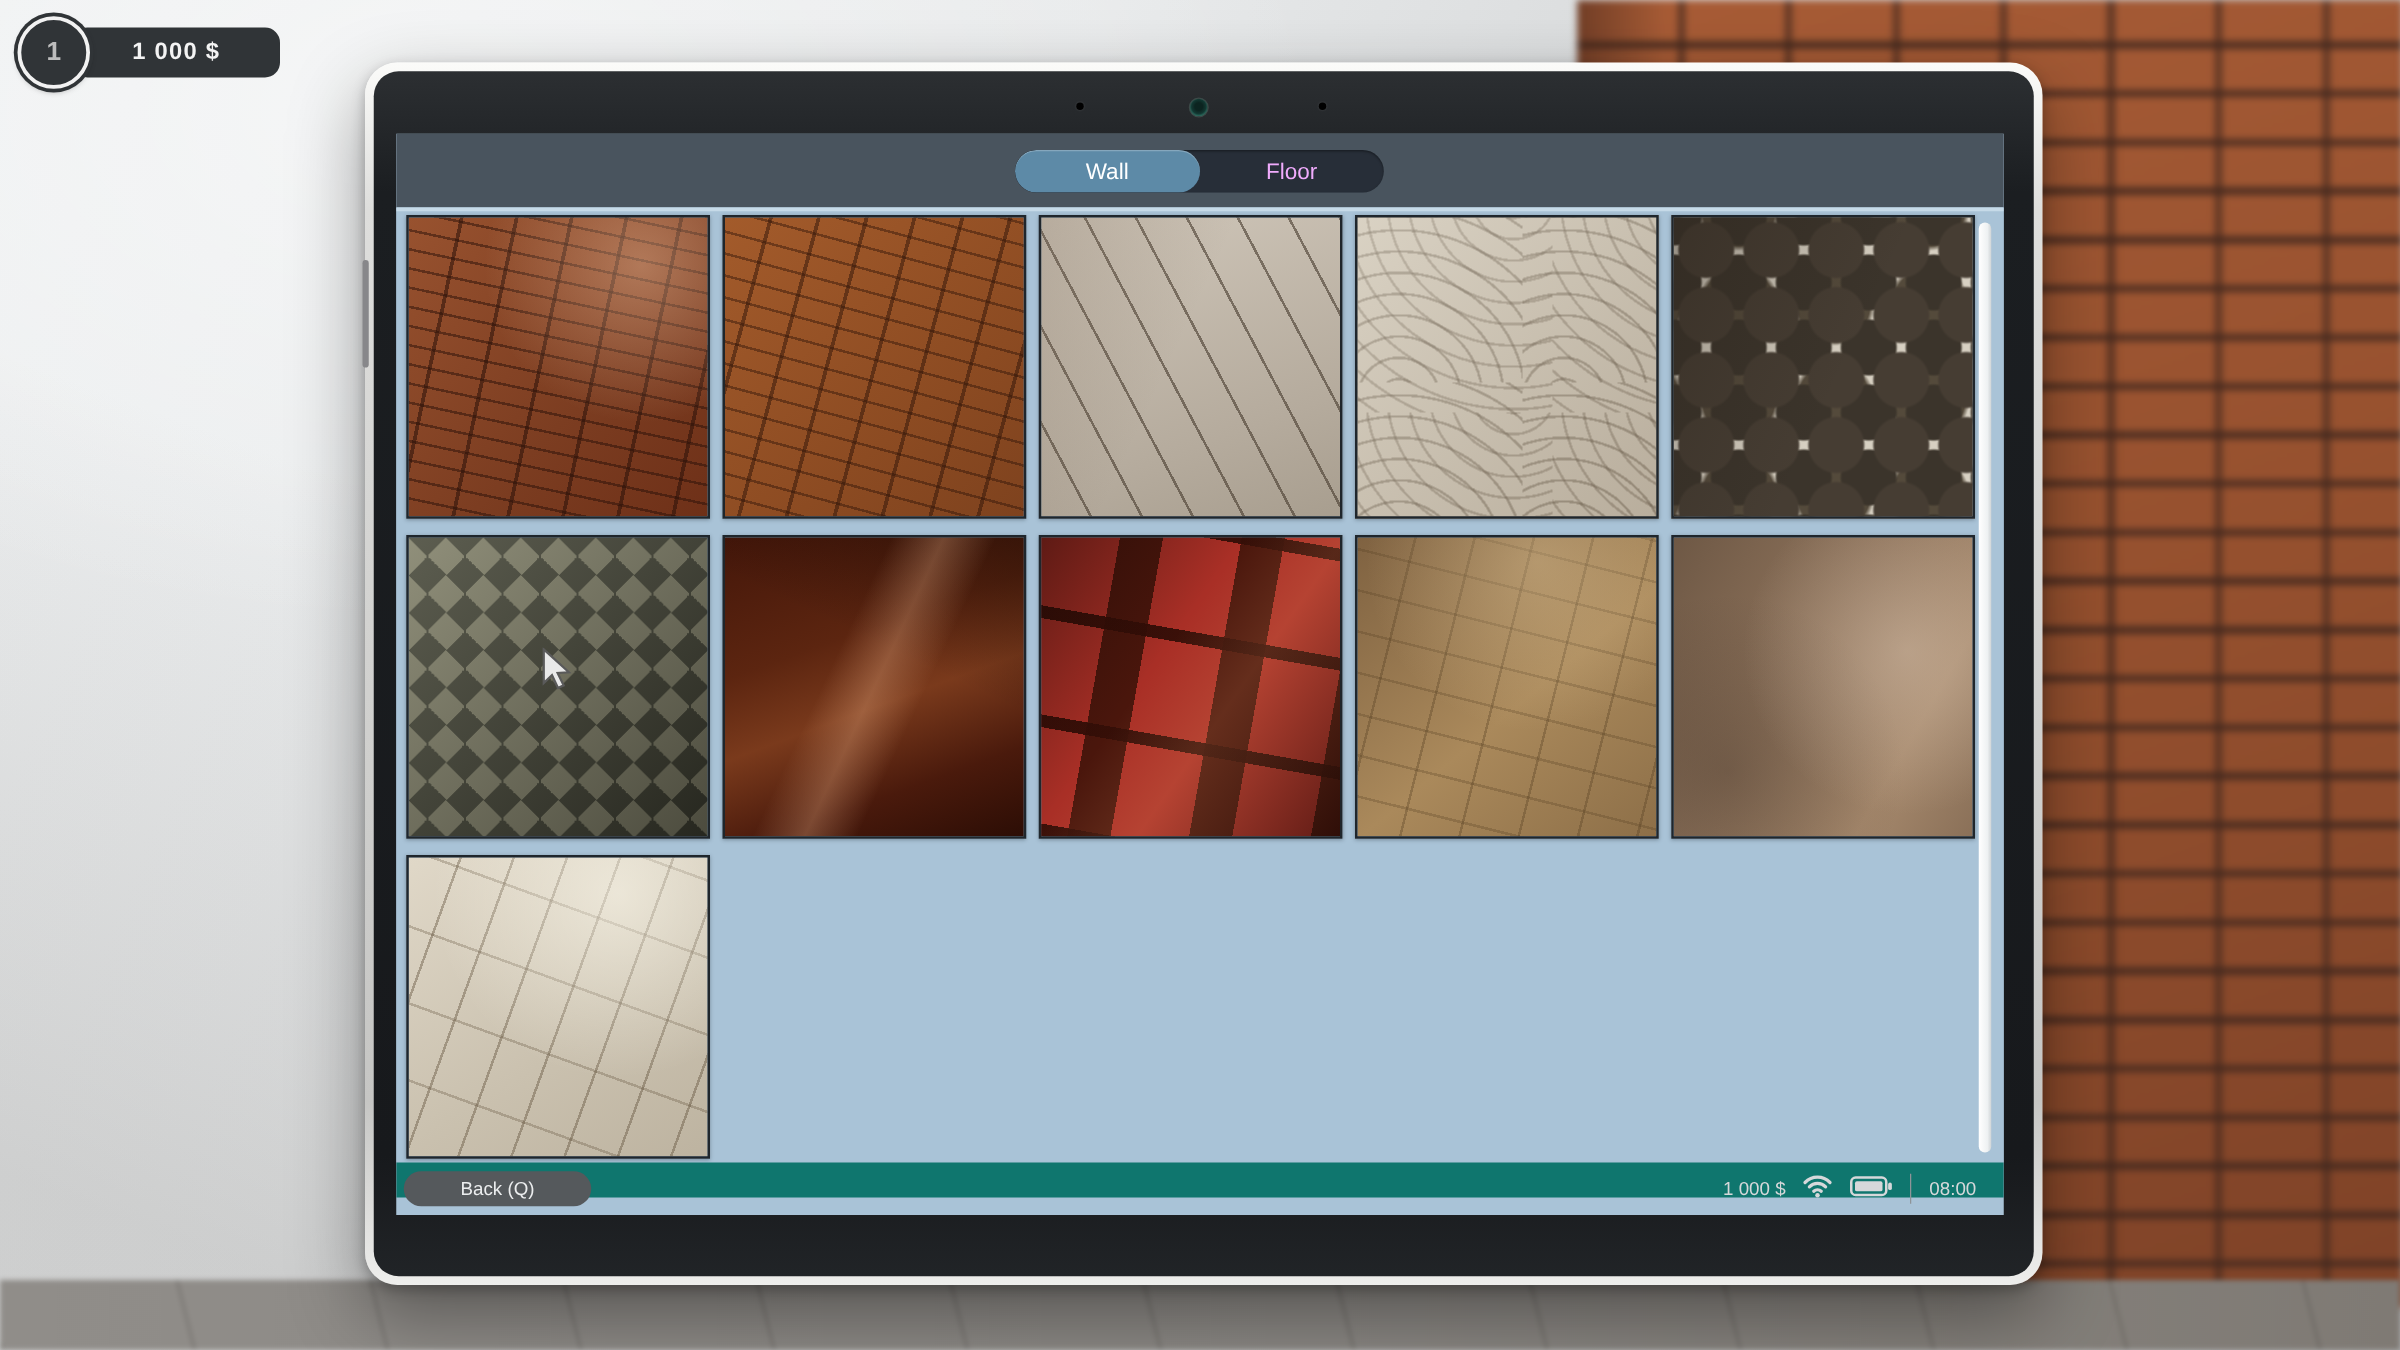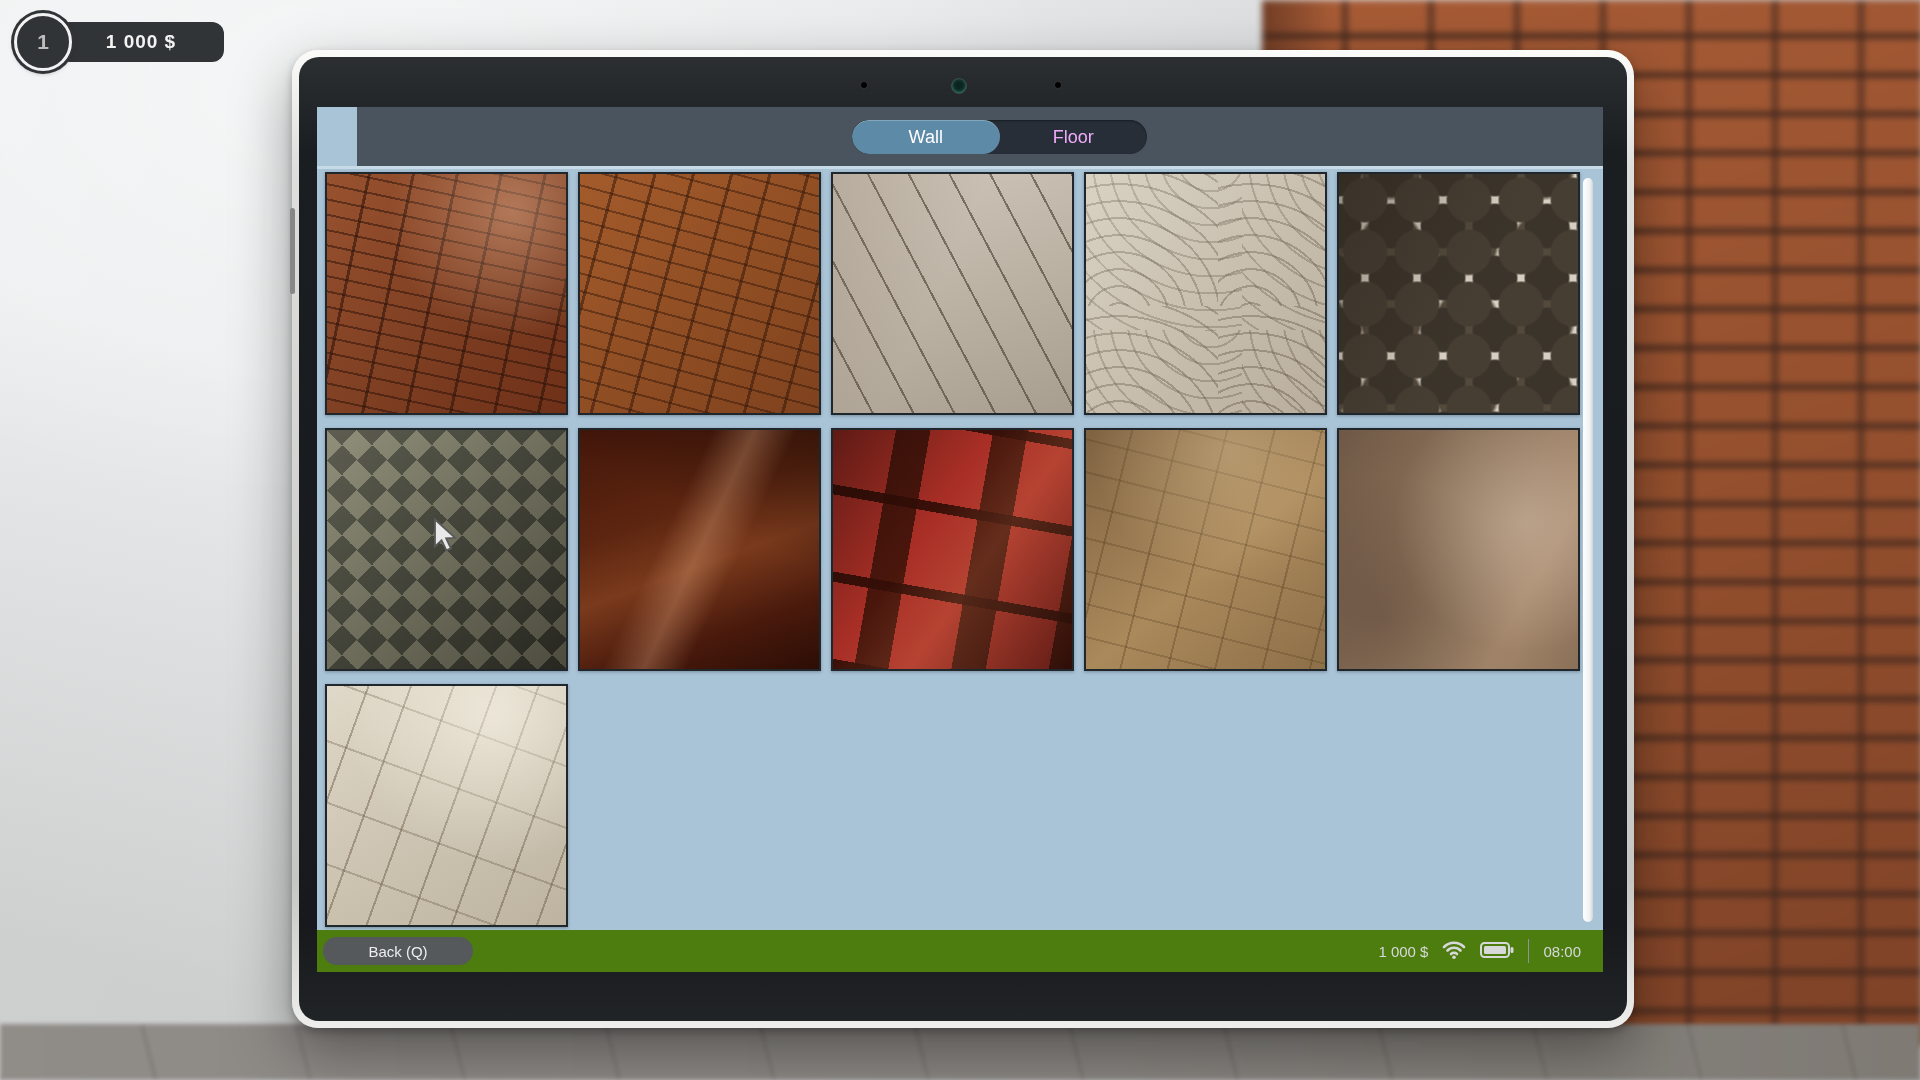--- a/index.html
+++ b/index.html
@@ -45,38 +45,38 @@
     background:linear-gradient(180deg,#2c2f32 0%,#1b1e21 10%,#17191c 90%,#212427 100%);}
   .cam-dot{position:absolute;top:25px;width:6px;height:6px;border-radius:50%;background:#000;
     box-shadow:0 0 2px rgba(255,255,255,.15);}
   .camera{position:absolute;top:21px;width:14px;height:14px;border-radius:50%;
     background:radial-gradient(circle at 50% 45%,#0c2420 30%,#123832 55%,#2b6b5e 72%,#10201e 100%);
     border:1px solid #3c4a48;}
 
   .screen{position:absolute;left:25px;top:57px;width:1286px;height:865px;overflow:hidden;background:#a9c3d7;}
 
   
-  .scr-header{position:absolute;left:0;top:0;width:100%;height:59px;background:#49545e;margin-left:40px;}
+  .scr-header{position:absolute;left:0;top:0;width:100%;height:59px;background:#49545e;}
   .seg{position:absolute;left:495px;top:13px;width:295px;height:34px;border-radius:17px;
     background:#272e38;display:flex;overflow:hidden;box-shadow:inset 0 1px 2px rgba(0,0,0,.4);}
   .seg .tab{flex:1;display:flex;align-items:center;justify-content:center;
     font-size:18px;color:#f0abfc;cursor:pointer;}
   .seg .tab.active{background:#5d8aa7;border-radius:17px;color:#ffffff;
     box-shadow:inset 0 1px 0 rgba(255,255,255,.25);}
 
   
   .scr-content{position:absolute;left:0;top:59px;width:100%;height:764px;background:#a9c3d7;}
   .content-topline{position:absolute;left:0;top:0;width:100%;height:3px;background:#c6dae8;}
   .tile{position:absolute;width:243px;height:243px;box-sizing:border-box;
     border:2px solid #1f262c;box-shadow:0 1px 3px rgba(30,40,50,.35);cursor:pointer;}
   .scrollbar{position:absolute;left:1266px;top:12px;width:10px;height:744px;border-radius:5px;
     background:linear-gradient(90deg,#ffffff 0%,#eef1f2 70%,#cfd4d6 100%);cursor:pointer;}
 
   
-  .scr-bottom{position:absolute;left:0;top:823px;width:100%;height:42px;background:#4d7c0f;
+  .scr-bottom{position:absolute;left:0;top:823px;width:100%;height:28px;background:#0f766e;
     display:flex;align-items:center;}
   .back-btn{position:absolute;left:6px;top:7px;width:150px;height:28px;border-radius:14px;
     background:#55595c;color:#eceeef;font-size:15px;display:flex;align-items:center;justify-content:center;cursor:pointer;}
   .status{position:absolute;right:22px;top:0;height:42px;display:flex;align-items:center;gap:14px;
     color:#d6d8da;font-size:15px;}
   .sep{width:1px;height:24px;background:#8f9498;}
 
   
   .tex-1{background:
     radial-gradient(circle at 78% 16%,rgba(255,210,175,.38),transparent 46%),

